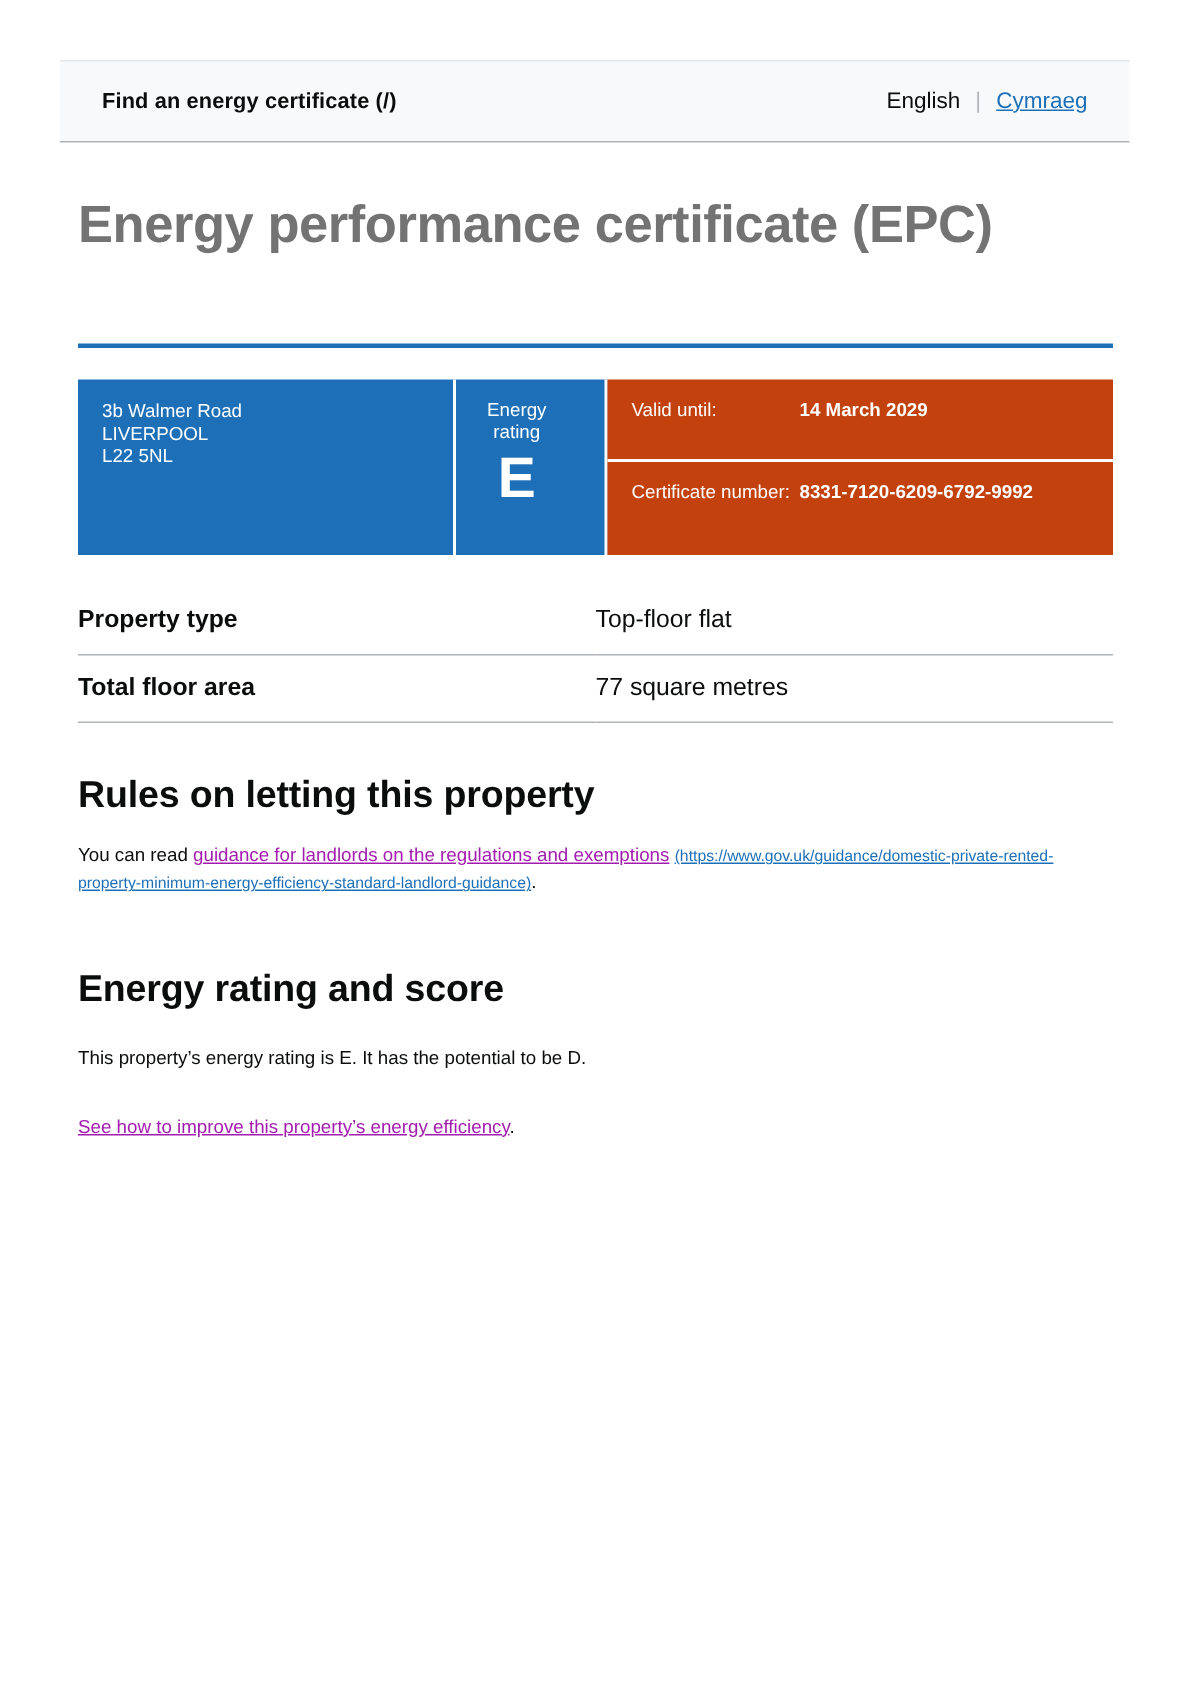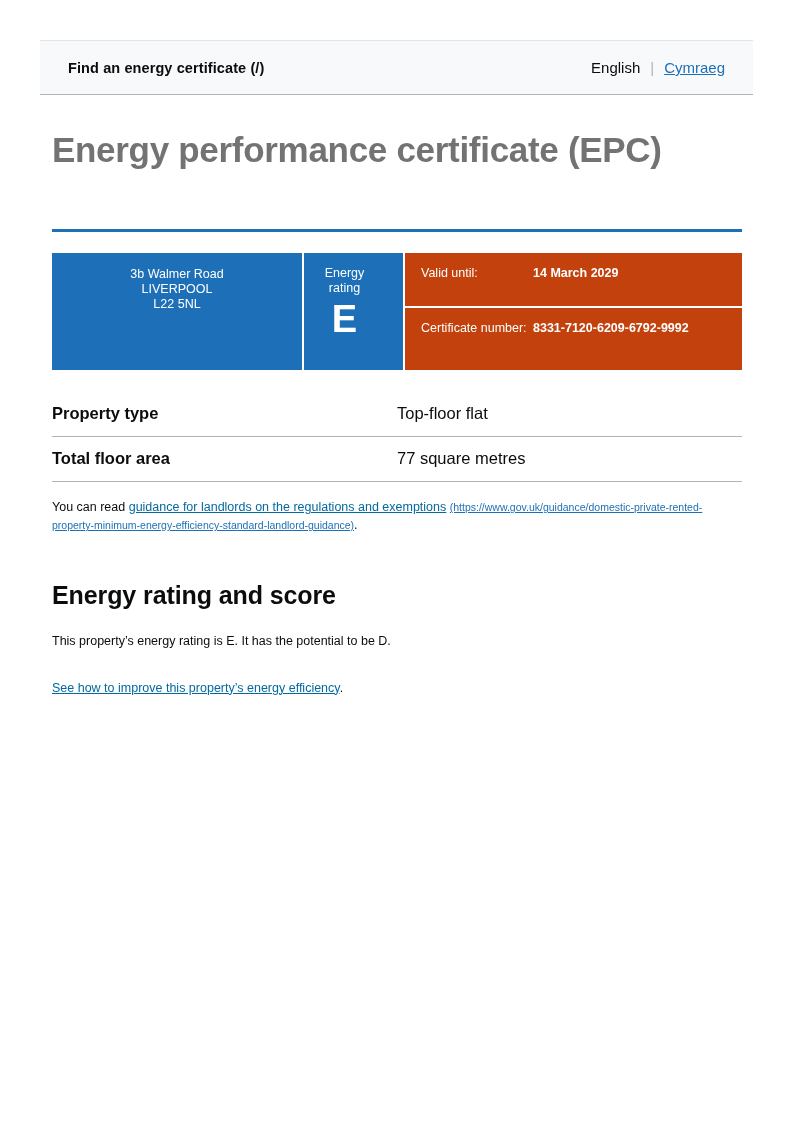--- a/index.html
+++ b/index.html
@@ -99,21 +99,20 @@
   .summary .address-cell {
     background: #1d70b8;
     width: 252px;
     box-sizing: border-box;
     padding: 14px 16px 14px 16px;
     border-right: 2px solid #ffffff;
   }
   .address-line {
     font-size: 12.5px;
     line-height: 1.18;
-    text-align: center;
   }
   .summary .rating-cell {
     background: #1d70b8;
     width: 101px;
     box-sizing: border-box;
     padding: 13px 28px 10px 10px;
     text-align: center;
     border-right: 2px solid #ffffff;
   }
   .rating-label {
@@ -188,21 +187,21 @@
   p.body-text {
     font-size: 12.5px;
     line-height: 1.45;
     margin: 22px 0 0 0;
     color: #0b0c0c;
   }
   p.body-text.tight {
     margin-top: 16px;
   }
   .link {
-    color: #0369a1;
+    color: #a21caf;
     text-decoration: underline;
   }
   .url-small {
     font-size: 10.5px;
     color: #1d70b8;
     text-decoration: underline;
   }
   p.link-para {
     font-size: 12.5px;
     line-height: 1.45;
@@ -264,20 +263,21 @@
           <td class="key">Property type</td>
           <td class="value">Top-floor flat</td>
         </tr>
         <tr>
           <td class="key">Total floor area</td>
           <td class="value">77 square metres</td>
         </tr>
       </tbody>
     </table>
 
+    <h2 class="section-title">Rules on letting this property</h2>
     <p class="body-text tight">
       <span>You can read </span><a class="link" href="#">guidance for landlords on the regulations and exemptions</a> <span class="url-small">(https://www.gov.uk/guidance/domestic-private-rented-property-minimum-energy-efficiency-standard-landlord-guidance)</span><span>.</span>
     </p>
 
     <h2 class="section-title spaced">Energy rating and score</h2>
     <p class="body-text">This property’s energy rating is E. It has the potential to be D.</p>
     <p class="link-para">
       <a class="link" href="#">See how to improve this property’s energy efficiency</a><span>.</span>
     </p>
 

